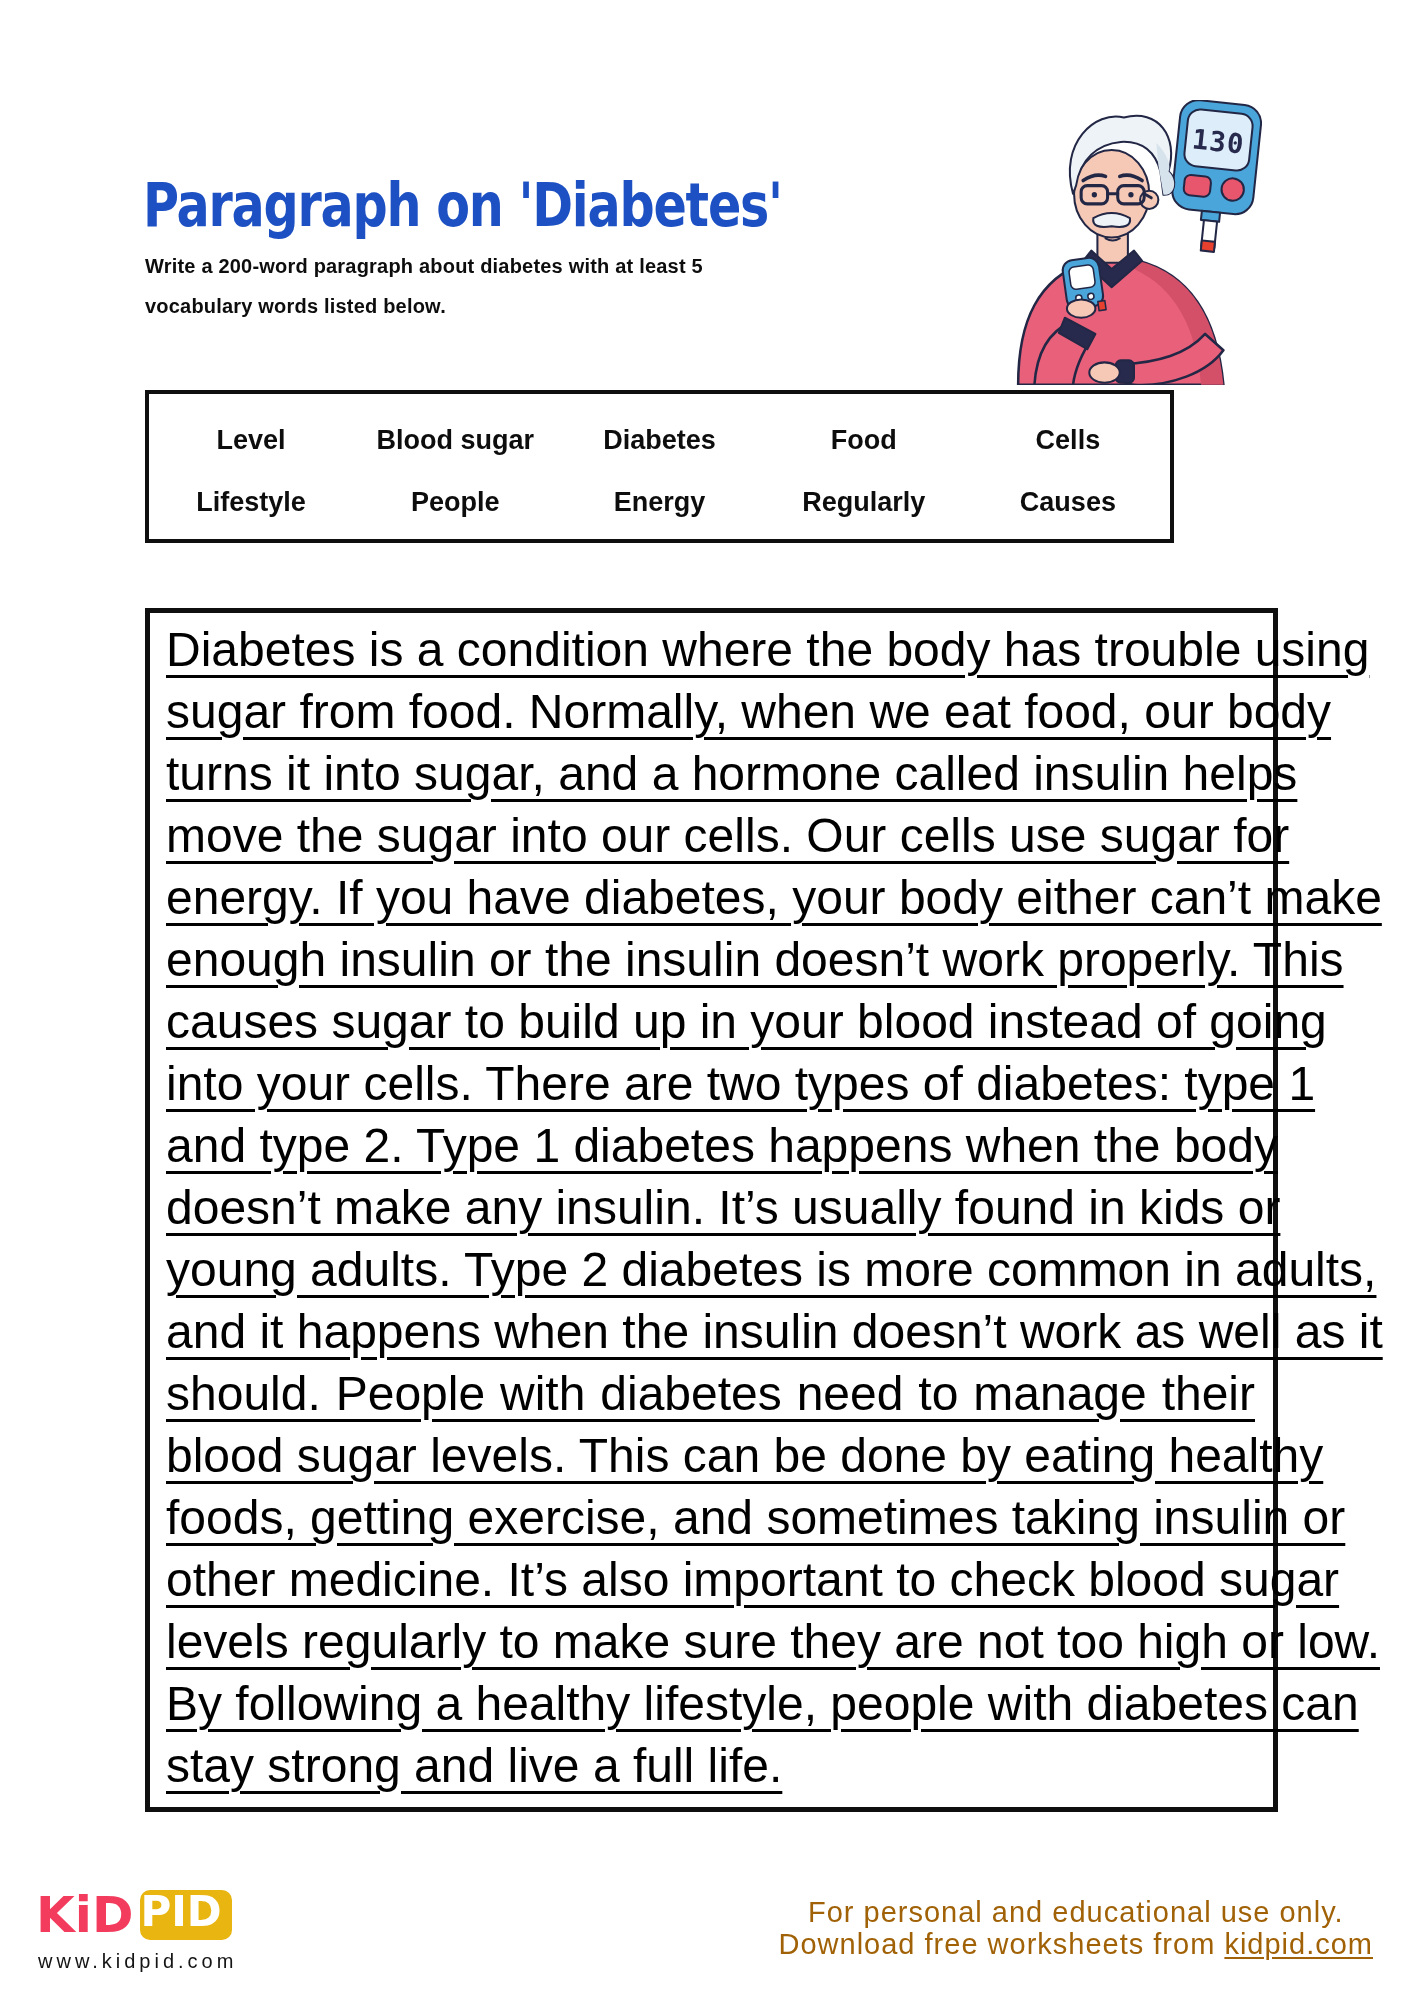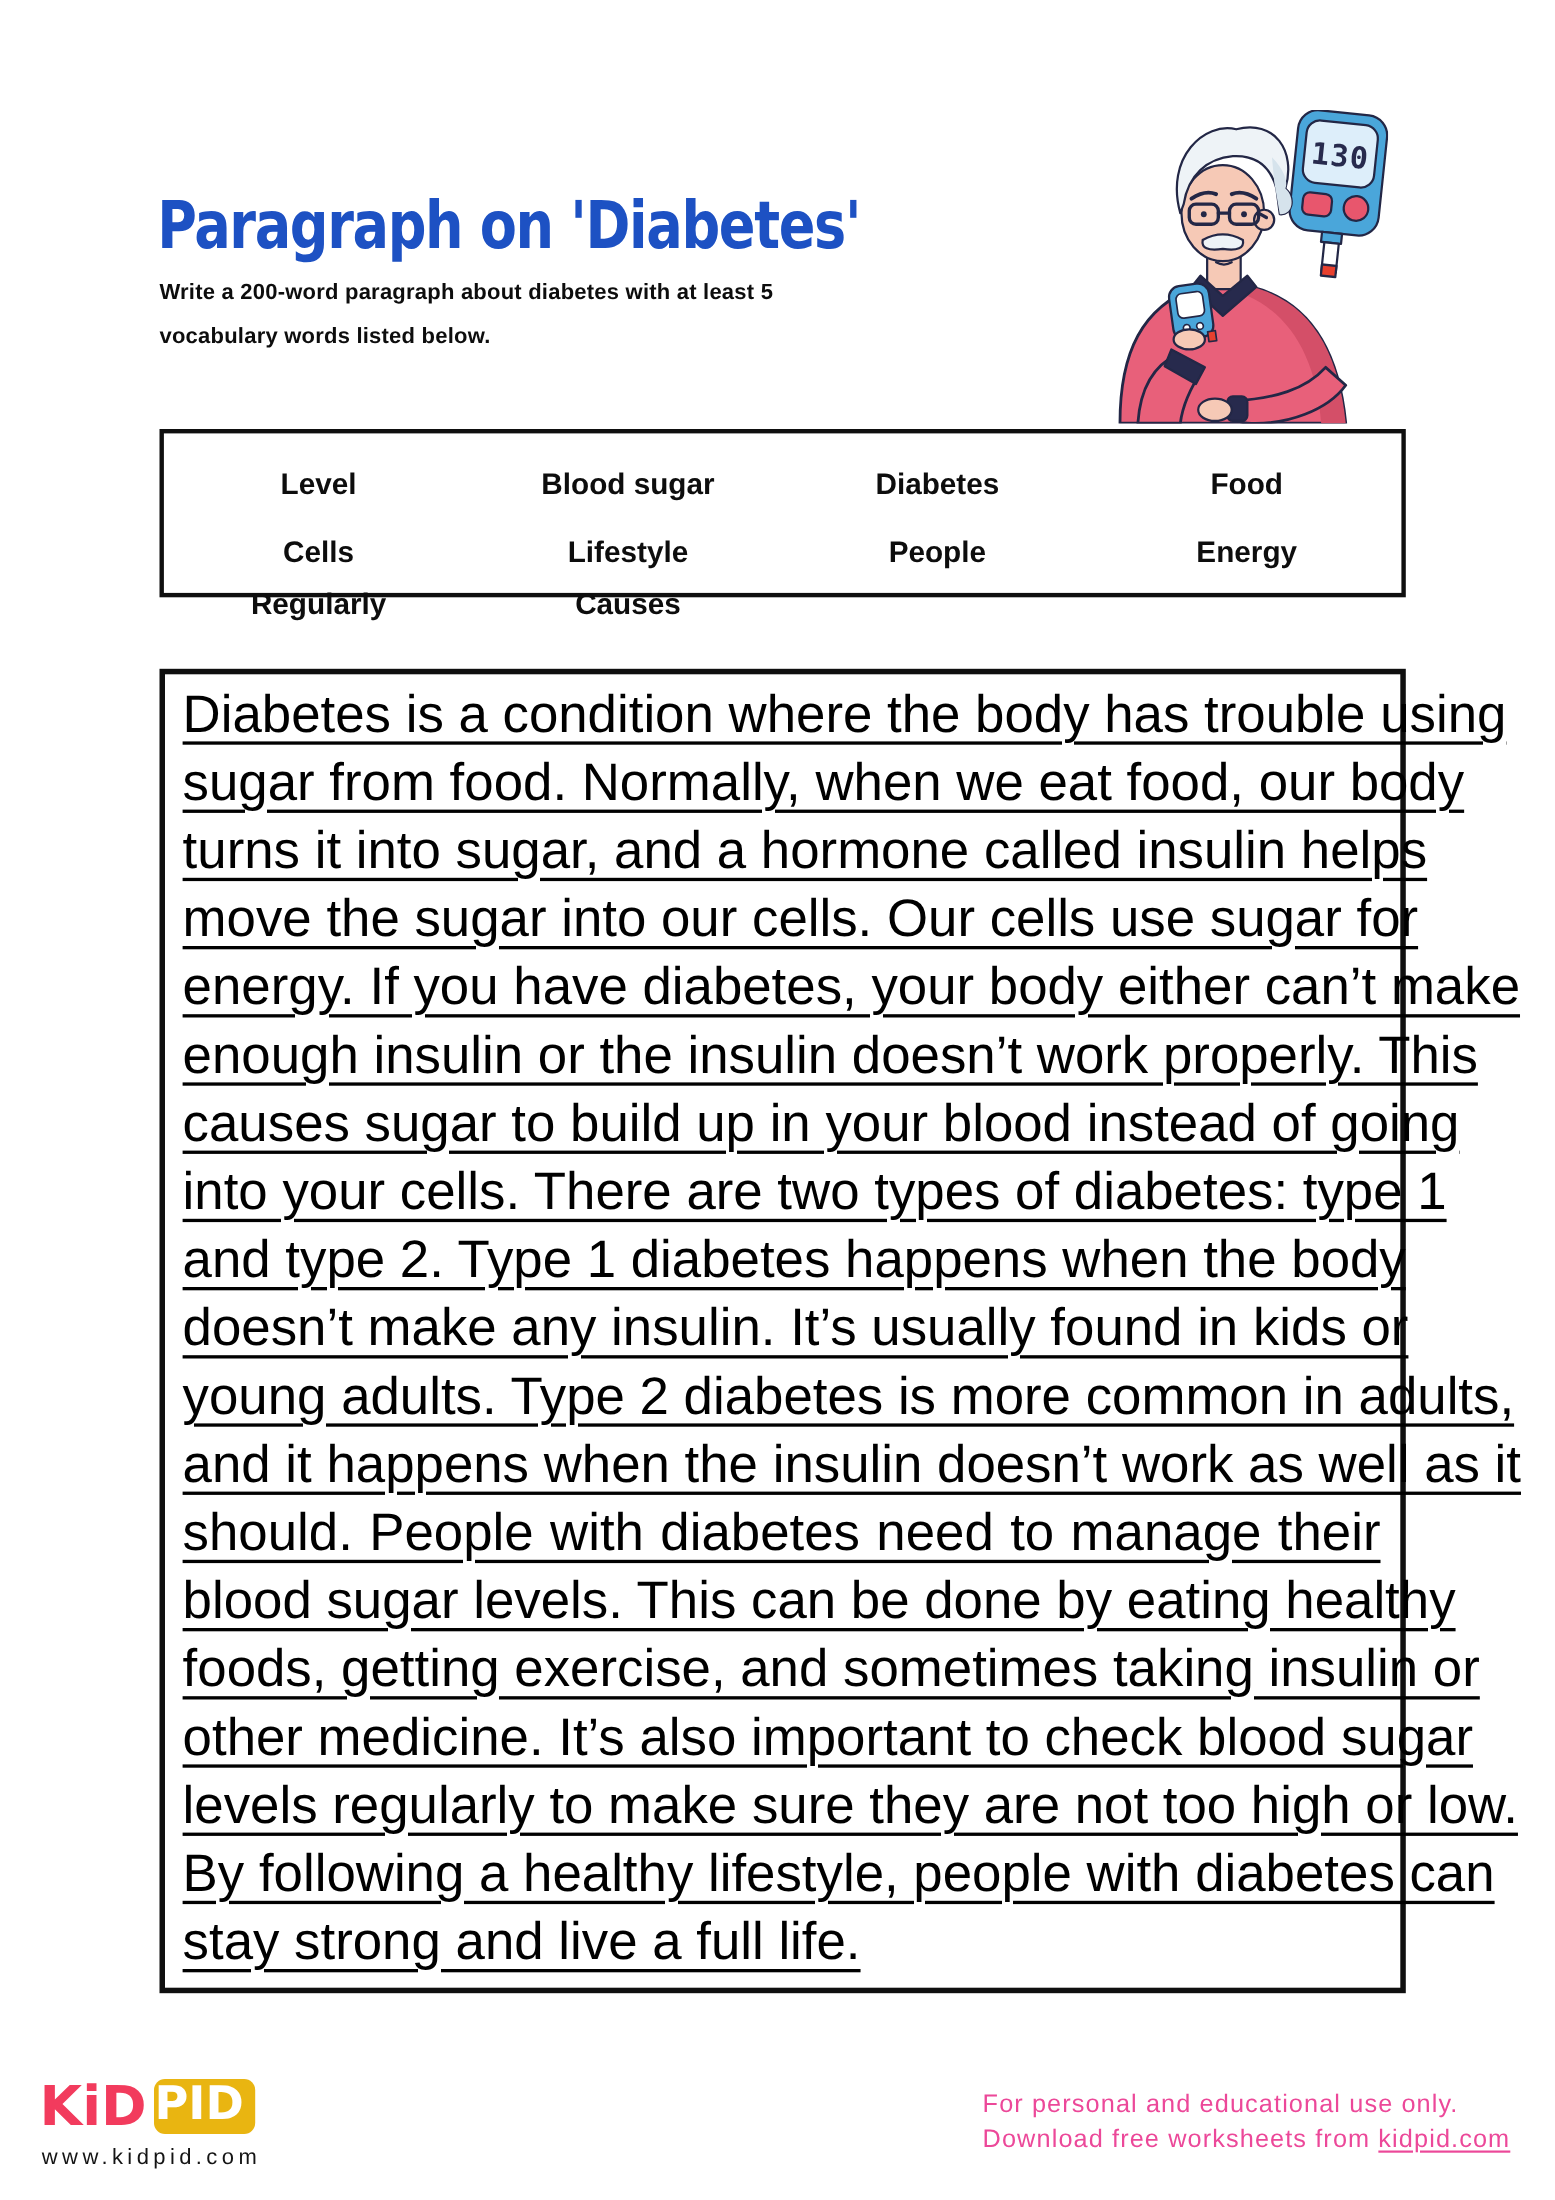--- a/index.html
+++ b/index.html
@@ -16,23 +16,23 @@
   .subtitle{
     position:absolute;left:145px;top:246px;width:760px;
     font-family:"Liberation Sans",sans-serif;font-weight:700;
     font-size:20px;line-height:40px;color:var(--text_black);
     white-space:pre-line;letter-spacing:.2px;
   }
 
   .illustration{position:absolute;left:1008px;top:100px;width:254px;height:285px;}
 
   .vocab-box{
-    position:absolute;left:145px;top:390px;width:1133px;height:153px;
+    position:absolute;left:145px;top:390px;width:1029px;height:153px;
     box-sizing:border-box;border:4px solid var(--border_black);
-    display:grid;grid-template-columns:repeat(4,1fr);grid-template-rows:60px 60px;
+    display:grid;grid-template-columns:repeat(5,1fr);grid-template-rows:60px 60px;
     align-content:start;padding-top:16px;row-gap:2px;
     align-items:center;justify-items:center;
   }
   .vocab-word{
     font-family:"Liberation Sans",sans-serif;font-weight:700;
     font-size:27px;color:var(--text_black);white-space:nowrap;
   }
 
   .para-box{
     position:absolute;left:145px;top:608px;width:1133px;
@@ -57,23 +57,23 @@
     font-family:"DejaVu Sans",sans-serif;font-weight:800;font-size:42px;
     color:#ffffff;background:var(--logo_yellow);
     padding:0px 10px 5px 0;border-radius:10px;line-height:1.05;
   }
   .logo-site{
     position:absolute;left:38px;top:1950px;
     font-family:"Liberation Sans",sans-serif;font-size:20px;
     letter-spacing:4px;color:#141414;
   }
   .footer-note{
-    position:absolute;right:41px;top:1896px;text-align:left;
+    position:absolute;right:41px;top:1896px;text-align:center;
     font-family:"Liberation Sans",sans-serif;font-weight:300;
-    font-size:23px;line-height:32px;color:#ec4899;letter-spacing:1px;
+    font-size:29px;line-height:32px;color:#a16207;letter-spacing:1px;
   }
   .footer-note .link{text-decoration:underline;text-underline-offset:3px;cursor:pointer;}
 </style>
 </head>
 <body>
 
 <div class="page">
 
   <div class="title">Paragraph on 'Diabetes'</div>
 

